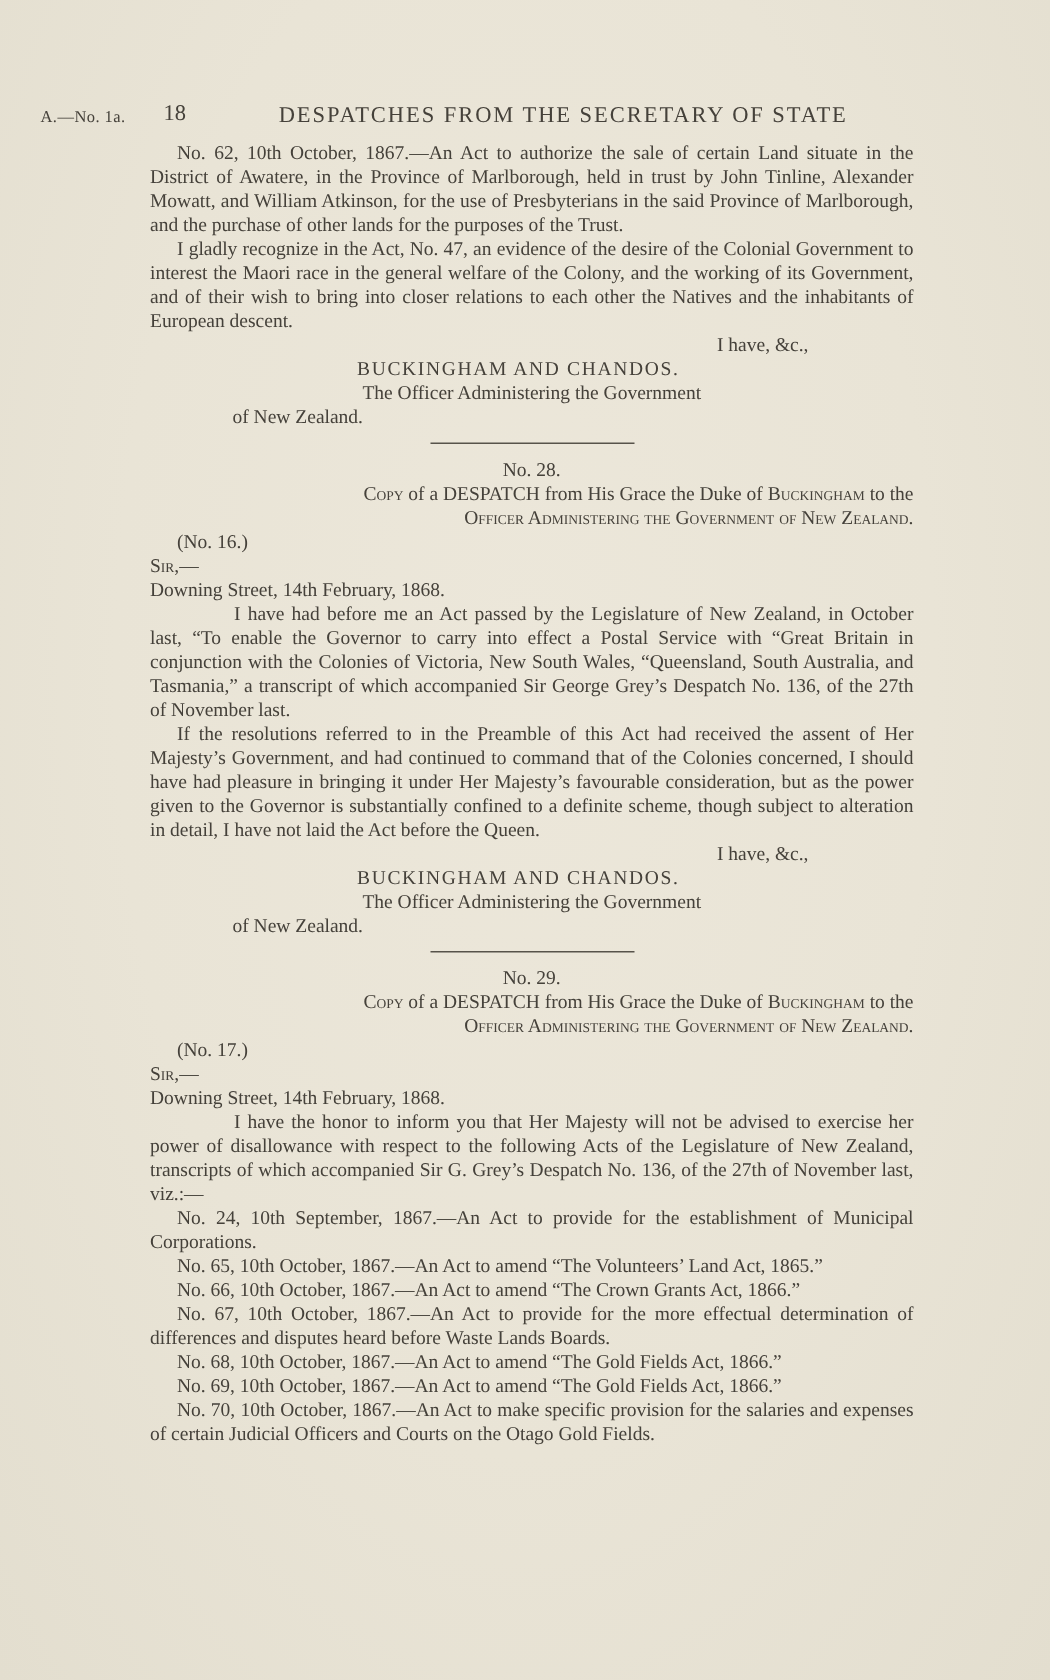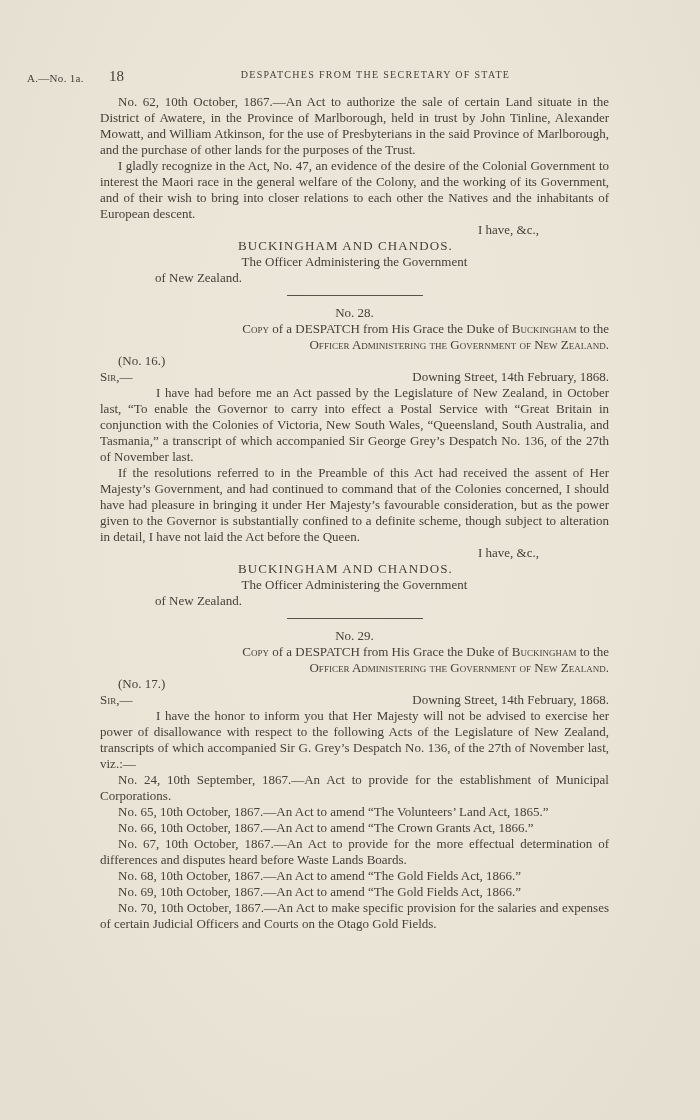--- a/index.html
+++ b/index.html
@@ -15,42 +15,42 @@
     overflow: hidden;
   }
   .header-row { position: absolute; top: 68px; left: 0; width: 640px; height: 22px; }
   .doc-ref {
     position: absolute; left: 27px; top: 4px;
     font-size: 11px; letter-spacing: 0.3px;
   }
   .page-num { position: absolute; left: 109px; top: 0; font-size: 15px; }
   .running-title {
     position: absolute; left: 166px; right: 55px; top: 1px;
-    text-align: center; font-size: 10px; letter-spacing: 1.3px;
+    text-align: center; font-size: 15px; letter-spacing: 1.3px;
   }
   .content {
     position: absolute; left: 100px; top: 94px; width: 509px;
     font-size: 13px; line-height: 16px; text-align: justify;
   }
   p { margin: 0; }
   .para { text-indent: 18px; }
   .deep { text-indent: 56px; }
   .sc { font-variant: small-caps; }
   .valediction { text-align: right; padding-right: 70px; }
   .signature { text-align: center; padding-right: 18px; letter-spacing: 1.1px; }
   .addressee { text-align: center; }
   .addressee-2 { text-align: left; padding-left: 55px; }
   .rule {
     border: none; border-top: 1.5px solid #57534a;
     width: 136px; margin: 9px auto 9px auto;
   }
   .desp-no { text-align: center; text-indent: 0; margin-top: 3px; }
   .heading { text-align: right; text-indent: 0; }
   .sub-no { text-align: left; padding-left: 18px; }
-  .sir-row { display: flex; justify-content: space-between; }
+  .sir-row { display: flex; justify-content: space-between; flex-direction: column; }
 </style>
 </head>
 <body>
 
 <div class="page">
 
   <div class="header-row">
     <span class="doc-ref">A.—No. 1a.</span>
     <span class="page-num">18</span>
     <span class="running-title">DESPATCHES FROM THE SECRETARY OF STATE</span>

